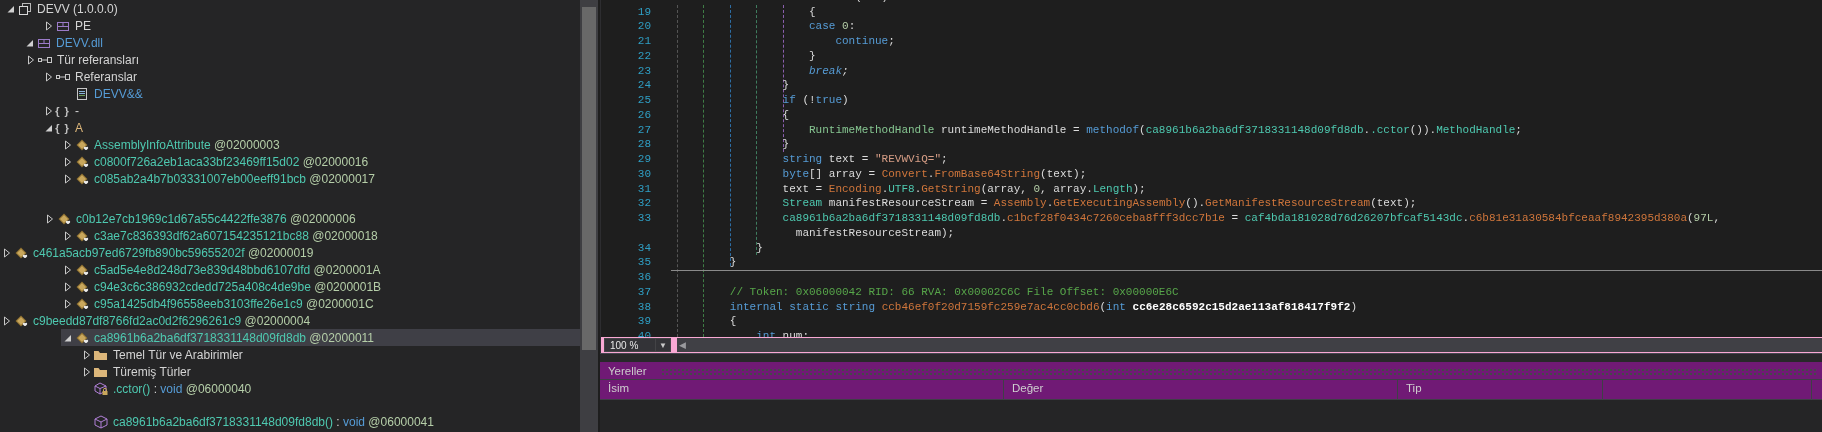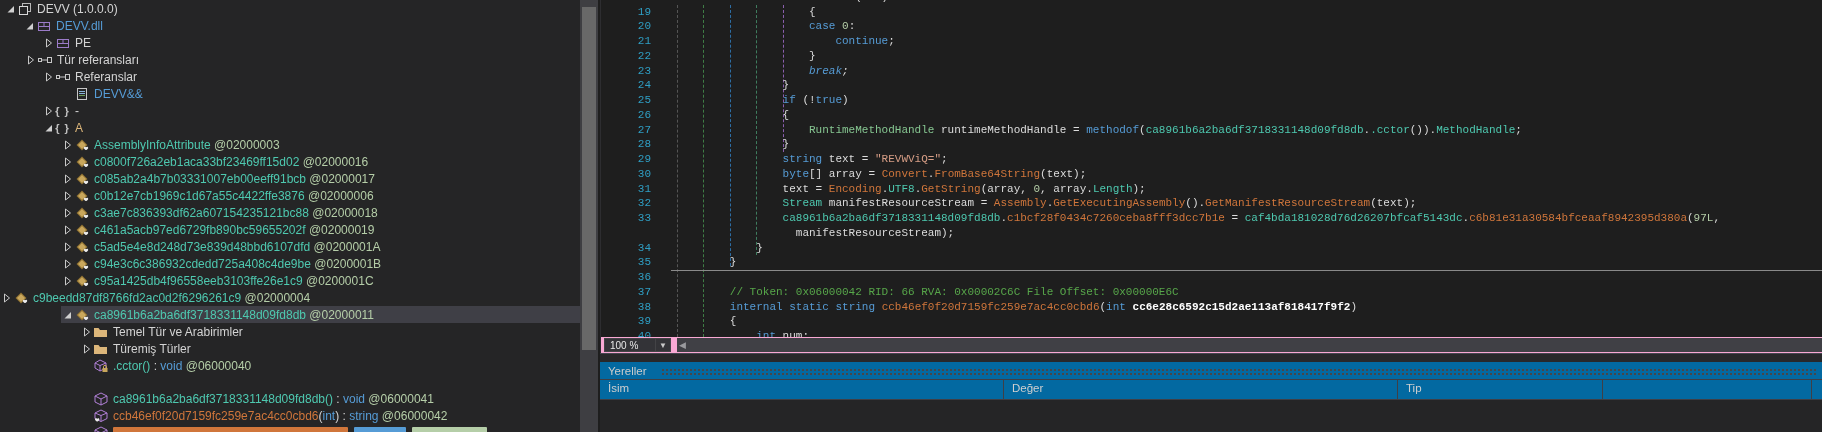--- a/index.html
+++ b/index.html
@@ -40,54 +40,54 @@
   
   #zoom-bar{position:absolute;left:0;right:0;top:337px;height:16px;background:#f9a8d4;display:flex;align-items:center;}
   #zoom-box{margin-left:3px;width:52px;height:14px;background:#333337;border:1px solid #434346;color:#e8e8e8;
     font-size:10px;display:flex;align-items:center;padding-left:5px;}
   #zoom-drop{width:15px;height:14px;background:#333337;border:1px solid #434346;border-left:none;color:#c8c8c8;
     font-size:8px;display:flex;align-items:center;justify-content:center;}
   #hscroll{flex:1;height:14px;margin-left:6px;background:#404045;display:flex;align-items:center;}
   #hscroll .larr{color:#9a9a9e;font-size:9px;margin-left:2px;}
 
   
-  #bottom-panel{position:absolute;left:600px;top:353px;width:1222px;height:79px;background:#0369a1;border-top:1px solid #464650;}
+  #bottom-panel{position:absolute;left:600px;top:353px;width:1222px;height:79px;background:#701a75;border-top:1px solid #464650;}
   #bp-strip{height:8px;background:#28282a;}
   #bp-title{height:17px;display:flex;align-items:center;padding-left:8px;color:#cccccc;font-size:11.5px;}
   #bp-grip{flex:1;height:8px;margin:3px 6px 0 14px;
     background-image:radial-gradient(circle,#46464a 0.8px,transparent 1px);background-size:4px 4px;}
   #bp-header{height:21px;display:flex;border-top:1px solid #3f3f46;border-bottom:1px solid #3f3f46;color:#cfcfcf;font-size:11.5px;}
   #bp-header .cell{padding:2px 0 0 8px;border-right:1px solid #3f3f46;}
   .c-name{width:404px;} .c-value{width:394px;} .c-type{width:205px;} .c-fill{width:209px;} 
   #bp-body{flex:1;background:#252526;height:32px;}
 </style>
 </head>
 <body>
 
 <div id="tree-panel">
     <div class="tree-row" style="padding-left: 4px;"><div class="hl"><span class="exp"><svg width="13" height="14">
             <polygon points="10,4 10,10.5 3.5,10.5" fill="#d0d0d0"></polygon>
           </svg></span><span class="ticon"><svg width="14" height="14">
             <rect x="4.5" y="1.5" width="8" height="8" fill="none" stroke="#b8b8b8"></rect>
             <rect x="1.5" y="4.5" width="8" height="8" fill="#252526" stroke="#d8d8d8"></rect>
           </svg></span><span class="t-pl">DEVV (1.0.0.0)</span></div></div>
+    <div class="tree-row" style="padding-left: 42px;"><div class="hl"><span class="exp"><svg width="13" height="14">
+            <polygon points="4.5,3 9.5,7 4.5,11" fill="none" stroke="#c8c8c8"></polygon>
+          </svg></span><span class="ticon"><svg width="14" height="14">
+            <rect x="1.5" y="3.5" width="11" height="8" fill="none" stroke="#9b7bc8"></rect>
+            <line x1="1.5" y1="7.5" x2="12.5" y2="7.5" stroke="#9b7bc8"></line>
+            <line x1="7" y1="3.5" x2="7" y2="7.5" stroke="#9b7bc8"></line>
+          </svg></span><span class="t-pl">PE</span></div></div>
     <div class="tree-row" style="padding-left: 23px;"><div class="hl"><span class="exp"><svg width="13" height="14">
             <polygon points="10,4 10,10.5 3.5,10.5" fill="#d0d0d0"></polygon>
           </svg></span><span class="ticon"><svg width="14" height="14">
             <rect x="1.5" y="3.5" width="11" height="8" fill="none" stroke="#9b7bc8"></rect>
             <line x1="1.5" y1="7.5" x2="12.5" y2="7.5" stroke="#9b7bc8"></line>
             <line x1="7" y1="3.5" x2="7" y2="7.5" stroke="#9b7bc8"></line>
           </svg></span><span class="t-link">DEVV.dll</span></div></div>
-    <div class="tree-row" style="padding-left: 42px;"><div class="hl"><span class="exp"><svg width="13" height="14">
-            <polygon points="4.5,3 9.5,7 4.5,11" fill="none" stroke="#c8c8c8"></polygon>
-          </svg></span><span class="ticon"><svg width="14" height="14">
-            <rect x="1.5" y="3.5" width="11" height="8" fill="none" stroke="#9b7bc8"></rect>
-            <line x1="1.5" y1="7.5" x2="12.5" y2="7.5" stroke="#9b7bc8"></line>
-            <line x1="7" y1="3.5" x2="7" y2="7.5" stroke="#9b7bc8"></line>
-          </svg></span><span class="t-pl">PE</span></div></div>
     <div class="tree-row" style="padding-left: 24px;"><div class="hl"><span class="exp"><svg width="13" height="14">
             <polygon points="4.5,3 9.5,7 4.5,11" fill="none" stroke="#c8c8c8"></polygon>
           </svg></span><span class="ticon"><svg width="14" height="14">
             <rect x="0.5" y="5.5" width="3" height="3" fill="none" stroke="#c8c8c8"></rect>
             <line x1="3.5" y1="7" x2="9.5" y2="7" stroke="#c8c8c8"></line>
             <rect x="9.5" y="4.5" width="4" height="5" fill="none" stroke="#c8c8c8"></rect>
           </svg></span><span class="t-pl">Tür referansları</span></div></div>
     <div class="tree-row" style="padding-left: 42px;"><div class="hl"><span class="exp"><svg width="13" height="14">
             <polygon points="4.5,3 9.5,7 4.5,11" fill="none" stroke="#c8c8c8"></polygon>
           </svg></span><span class="ticon"><svg width="14" height="14">
@@ -118,33 +118,33 @@
           </svg></span><span class="ticon"><svg width="14" height="14">
             <rect x="3.6" y="3.6" width="6.8" height="6.8" transform="rotate(45 7 7)" fill="#c9a75c" stroke="#8a6d2f"></rect>
             <path d="M11 9.3 c-.7-1 -2.2-.5 -2.2 .6 0 .9 2.2 2.2 2.2 2.2 s2.2-1.3 2.2-2.2 c0-1.1 -1.5-1.6 -2.2-.6z" fill="#ececec"></path>
           </svg></span><span class="t-typ">c0800f726a2eb1aca33bf23469ff15d02</span><span class="t-addr"> @02000016</span></div></div>
     <div class="tree-row" style="padding-left: 61px;"><div class="hl"><span class="exp"><svg width="13" height="14">
             <polygon points="4.5,3 9.5,7 4.5,11" fill="none" stroke="#c8c8c8"></polygon>
           </svg></span><span class="ticon"><svg width="14" height="14">
             <rect x="3.6" y="3.6" width="6.8" height="6.8" transform="rotate(45 7 7)" fill="#c9a75c" stroke="#8a6d2f"></rect>
             <path d="M11 9.3 c-.7-1 -2.2-.5 -2.2 .6 0 .9 2.2 2.2 2.2 2.2 s2.2-1.3 2.2-2.2 c0-1.1 -1.5-1.6 -2.2-.6z" fill="#ececec"></path>
           </svg></span><span class="t-typ">c085ab2a4b7b03331007eb00eeff91bcb</span><span class="t-addr"> @02000017</span></div></div>
-    <div class="tree-row" style="padding-left: 61px;"><div class="hl"><span class="exp"><svg width="13" height="14">
+    <div class="tree-row" style="padding-left: 43px; margin-top: 23px;"><div class="hl"><span class="exp"><svg width="13" height="14">
             <polygon points="4.5,3 9.5,7 4.5,11" fill="none" stroke="#c8c8c8"></polygon>
           </svg></span><span class="ticon"><svg width="14" height="14">
             <rect x="3.6" y="3.6" width="6.8" height="6.8" transform="rotate(45 7 7)" fill="#c9a75c" stroke="#8a6d2f"></rect>
             <path d="M11 9.3 c-.7-1 -2.2-.5 -2.2 .6 0 .9 2.2 2.2 2.2 2.2 s2.2-1.3 2.2-2.2 c0-1.1 -1.5-1.6 -2.2-.6z" fill="#ececec"></path>
           </svg></span><span class="t-typ">c0b12e7cb1969c1d67a55c4422ffe3876</span><span class="t-addr"> @02000006</span></div></div>
     <div class="tree-row" style="padding-left: 61px;"><div class="hl"><span class="exp"><svg width="13" height="14">
             <polygon points="4.5,3 9.5,7 4.5,11" fill="none" stroke="#c8c8c8"></polygon>
           </svg></span><span class="ticon"><svg width="14" height="14">
             <rect x="3.6" y="3.6" width="6.8" height="6.8" transform="rotate(45 7 7)" fill="#c9a75c" stroke="#8a6d2f"></rect>
             <path d="M11 9.3 c-.7-1 -2.2-.5 -2.2 .6 0 .9 2.2 2.2 2.2 2.2 s2.2-1.3 2.2-2.2 c0-1.1 -1.5-1.6 -2.2-.6z" fill="#ececec"></path>
           </svg></span><span class="t-typ">c3ae7c836393df62a607154235121bc88</span><span class="t-addr"> @02000018</span></div></div>
-    <div class="tree-row" style="padding-left: 61px;"><div class="hl"><span class="exp"><svg width="13" height="14">
+    <div class="tree-row" style=""><div class="hl"><span class="exp"><svg width="13" height="14">
             <polygon points="4.5,3 9.5,7 4.5,11" fill="none" stroke="#c8c8c8"></polygon>
           </svg></span><span class="ticon"><svg width="14" height="14">
             <rect x="3.6" y="3.6" width="6.8" height="6.8" transform="rotate(45 7 7)" fill="#c9a75c" stroke="#8a6d2f"></rect>
             <path d="M11 9.3 c-.7-1 -2.2-.5 -2.2 .6 0 .9 2.2 2.2 2.2 2.2 s2.2-1.3 2.2-2.2 c0-1.1 -1.5-1.6 -2.2-.6z" fill="#ececec"></path>
           </svg></span><span class="t-typ">c461a5acb97ed6729fb890bc59655202f</span><span class="t-addr"> @02000019</span></div></div>
     <div class="tree-row" style="padding-left: 61px;"><div class="hl"><span class="exp"><svg width="13" height="14">
             <polygon points="4.5,3 9.5,7 4.5,11" fill="none" stroke="#c8c8c8"></polygon>
           </svg></span><span class="ticon"><svg width="14" height="14">
             <rect x="3.6" y="3.6" width="6.8" height="6.8" transform="rotate(45 7 7)" fill="#c9a75c" stroke="#8a6d2f"></rect>
             <path d="M11 9.3 c-.7-1 -2.2-.5 -2.2 .6 0 .9 2.2 2.2 2.2 2.2 s2.2-1.3 2.2-2.2 c0-1.1 -1.5-1.6 -2.2-.6z" fill="#ececec"></path>

